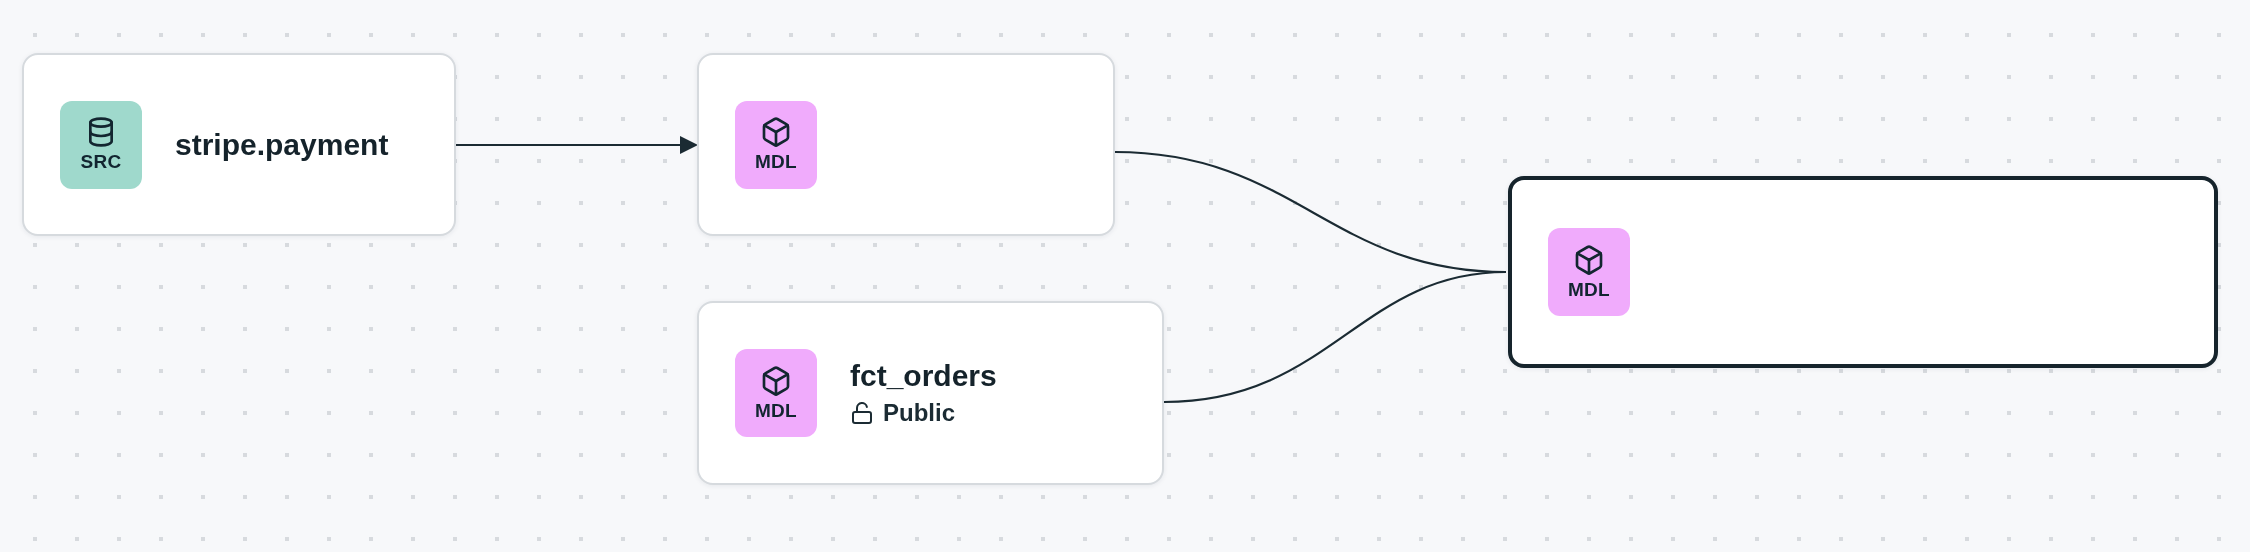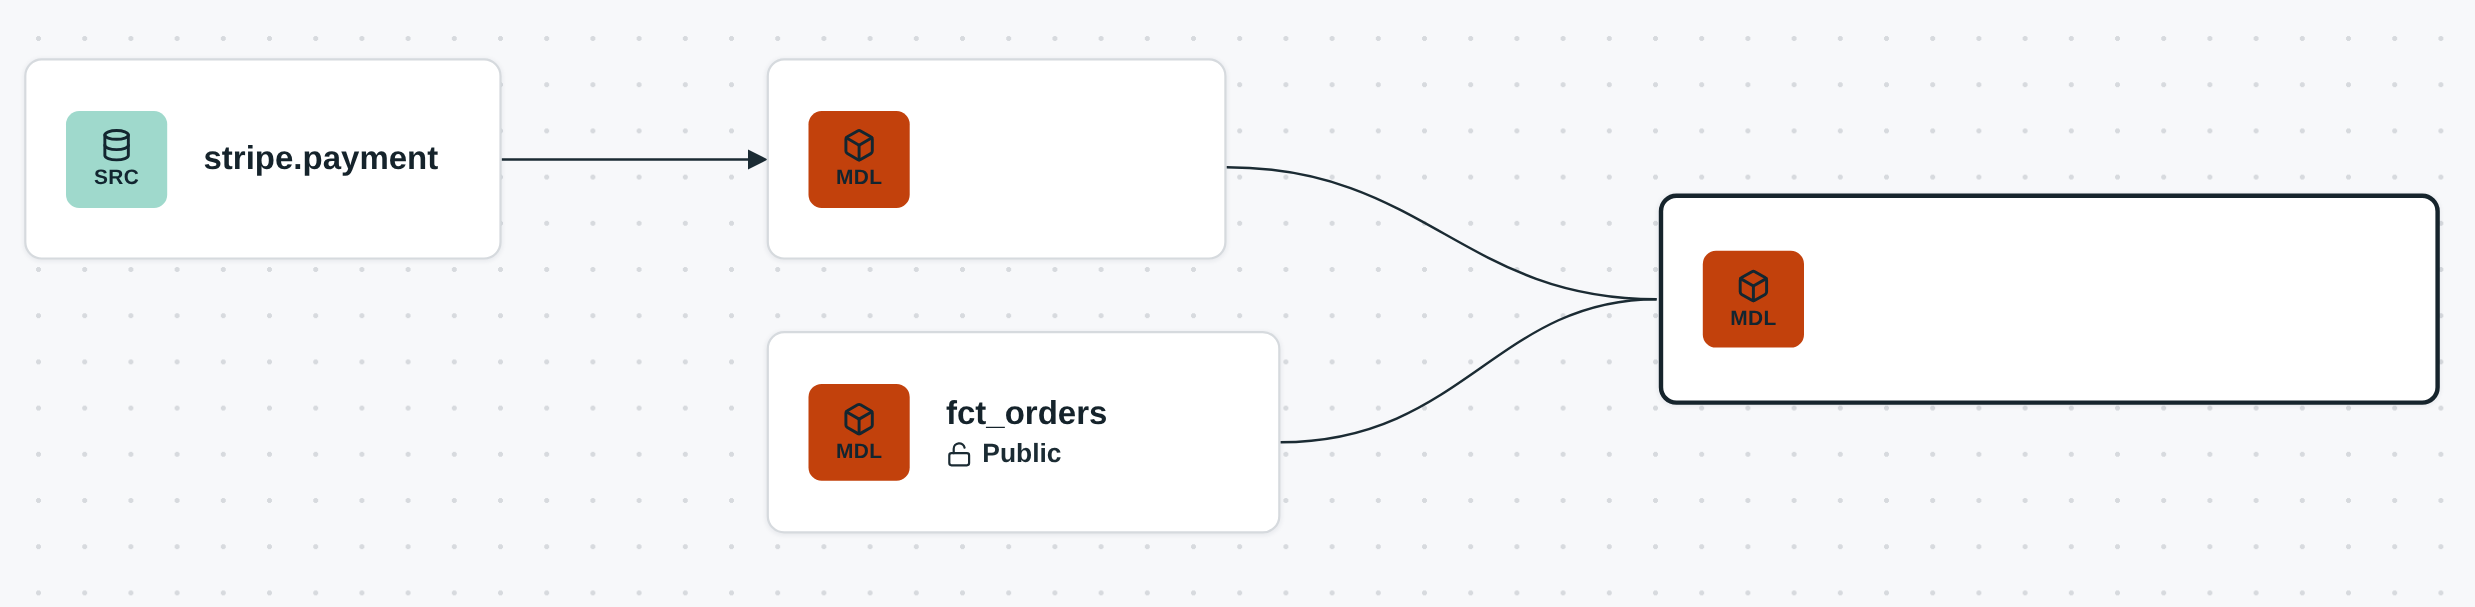--- a/index.html
+++ b/index.html
@@ -35,31 +35,31 @@
     gap: 33px;
     padding: 0 36px;
     box-sizing: border-box;
     box-shadow: 0 1px 5px rgba(23,43,58,0.08);
     cursor: pointer;
   }
   .node.selected {
     border: 4px solid #16242c;
   }
   .badge {
-    width: 92px;
+    width: 82px;
     height: 88px;
     border-radius: 12px;
     display: flex;
     flex-direction: column;
     align-items: center;
     justify-content: center;
     flex: 0 0 auto;
   }
   .badge-src { background: #9fd9cc; }
-  .badge-mdl { background: #c2410c; }
+  .badge-mdl { background: #f0abfc; }
   .badge svg {
     width: 32px;
     height: 32px;
     stroke: #132630;
     stroke-width: 2;
     fill: none;
     stroke-linecap: round;
     stroke-linejoin: round;
   }
   .badge-label {

